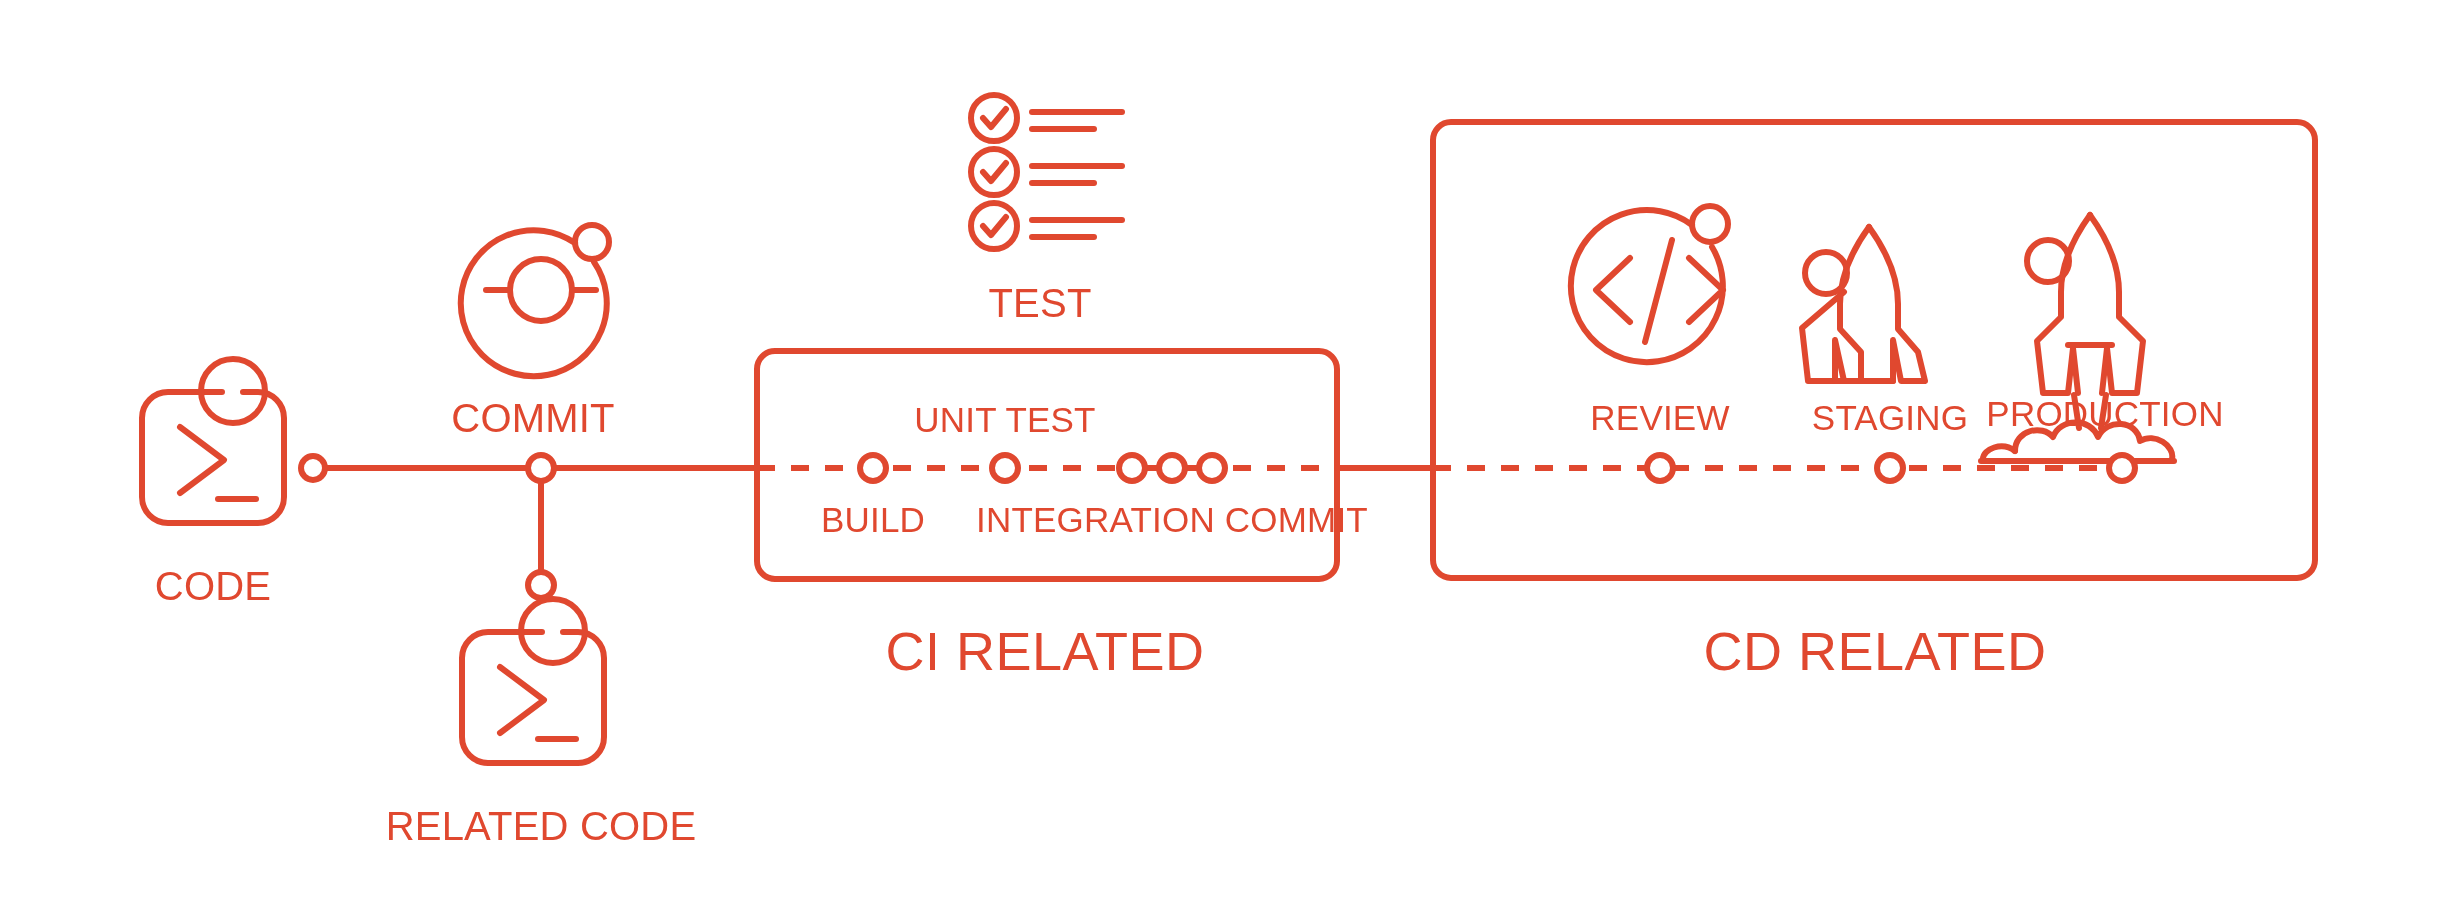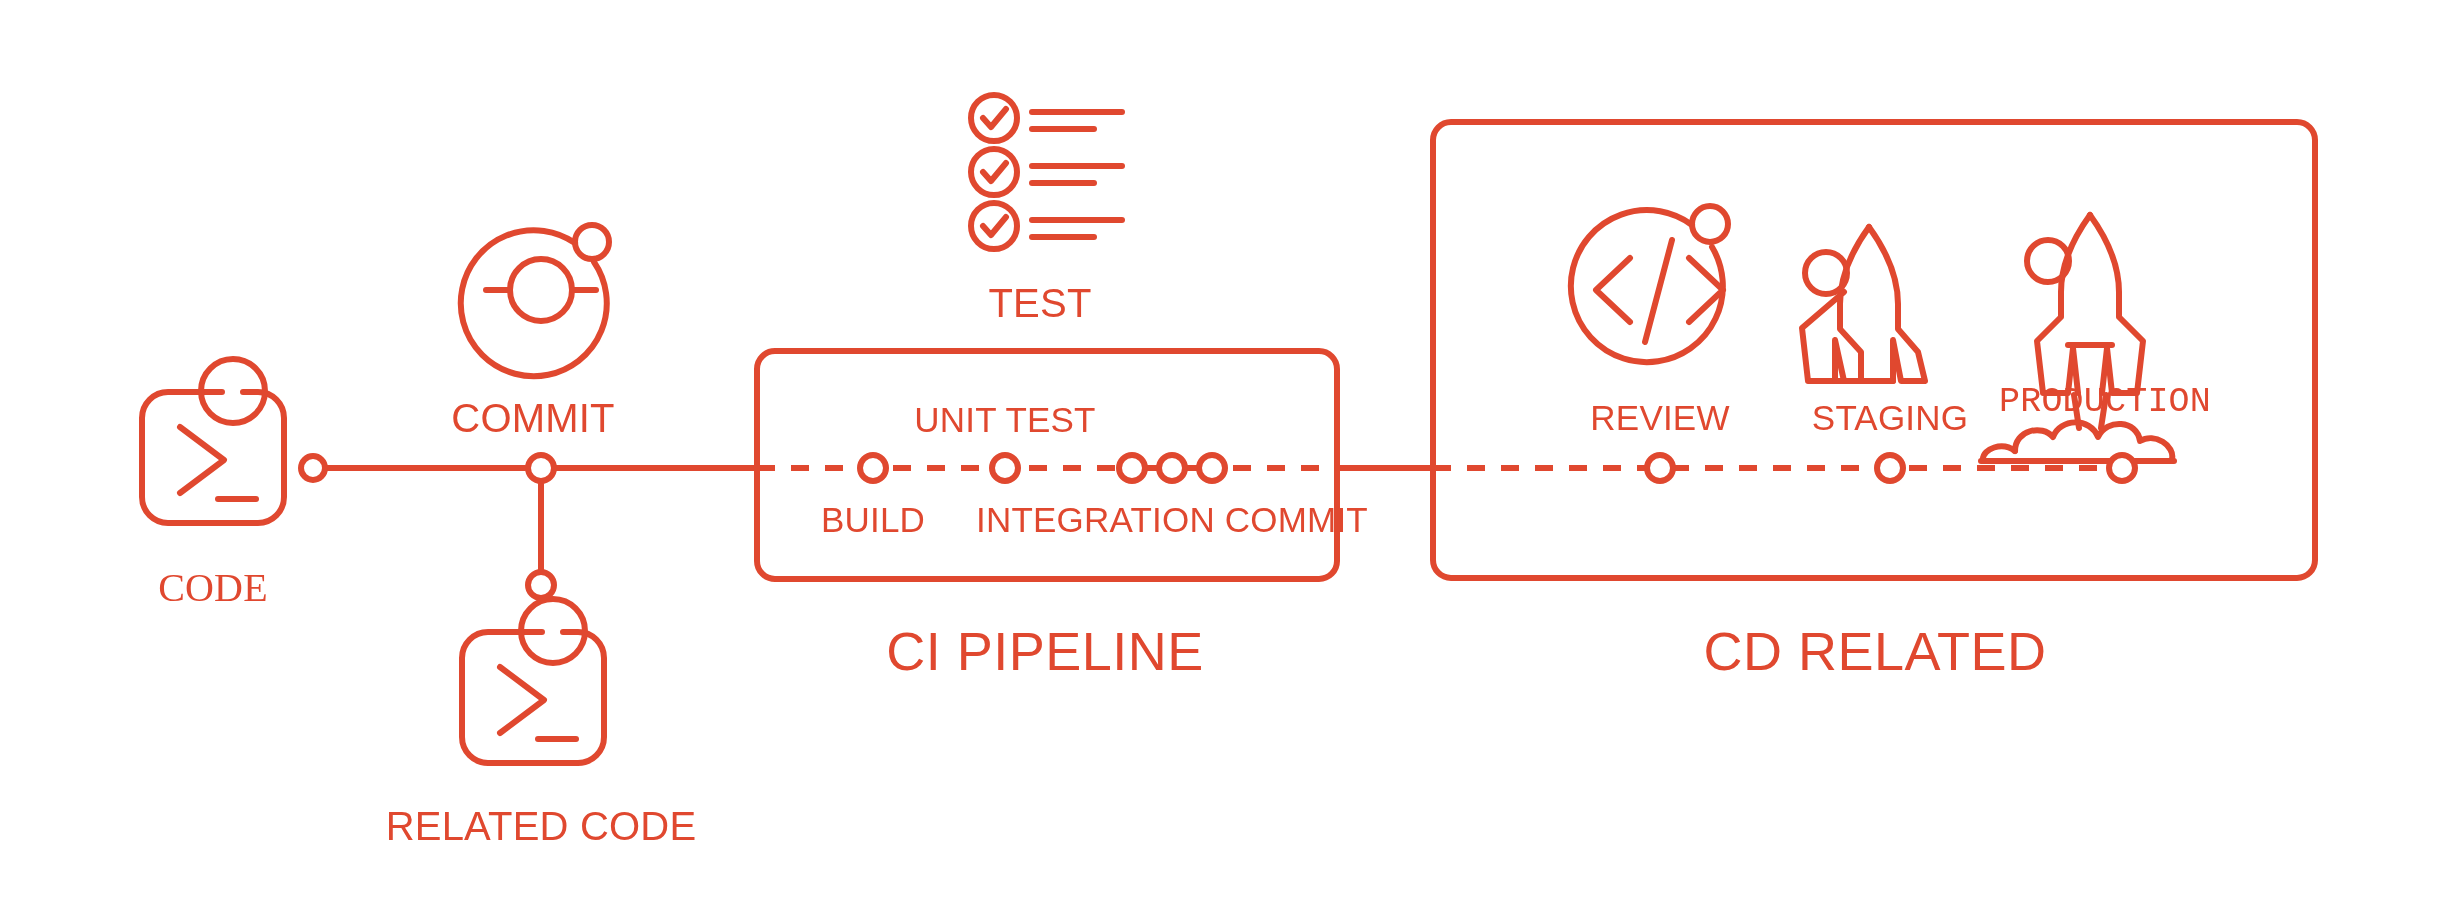--- a/index.html
+++ b/index.html
@@ -191,37 +191,37 @@
       <circle cx="1172" cy="468" r="13" fill="#ffffff"></circle>
       <circle cx="1212" cy="468" r="13" fill="#ffffff"></circle>
 
       <circle cx="1660" cy="468" r="13" fill="#ffffff"></circle>
       <circle cx="1890" cy="468" r="13" fill="#ffffff"></circle>
       <circle cx="2122" cy="468" r="13" fill="#ffffff"></circle>
 
     </g>
   </svg>
 
-  <div class="lbl lbl-icon" style="left:213px; top:564px;font-family:Liberation Serif, serif;">CODE</div>
+  <div class="lbl lbl-icon" style="left:213px; top:564px;">CODE</div>
 
   <div class="lbl lbl-icon" style="left:533px; top:396px;">COMMIT</div>
 
   <div class="lbl lbl-icon" style="left:541px; top:804px;">RELATED CODE</div>
 
   <div class="lbl lbl-icon" style="left:1040px; top:281px;">TEST</div>
 
   <div class="lbl lbl-node" style="left:873px; top:500px;">BUILD</div>
 
   <div class="lbl lbl-node" style="left:1005px; top:400px;">UNIT TEST</div>
 
   <div class="lbl lbl-node" style="left:1172px; top:500px;">INTEGRATION COMMIT</div>
 
   <div class="lbl lbl-node" style="left:1660px; top:398px;">REVIEW</div>
 
   <div class="lbl lbl-node" style="left:1890px; top:398px;">STAGING</div>
 
-  <div class="lbl lbl-node" style="left:2105px; top:382px;font-family:Liberation Mono, monospace;">PRODUCTION</div>
-
-  <div class="lbl lbl-pipeline" style="left:1045px; top:620px;">CI PIPELINE</div>
+  <div class="lbl lbl-node" style="left:2105px; top:394px;">PRODUCTION</div>
+
+  <div class="lbl lbl-pipeline" style="left:1045px; top:620px;">CI RELATED</div>
 
   <div class="lbl lbl-pipeline" style="left:1875px; top:620px;">CD RELATED</div>
 
 </div>
 
 </body></html>

